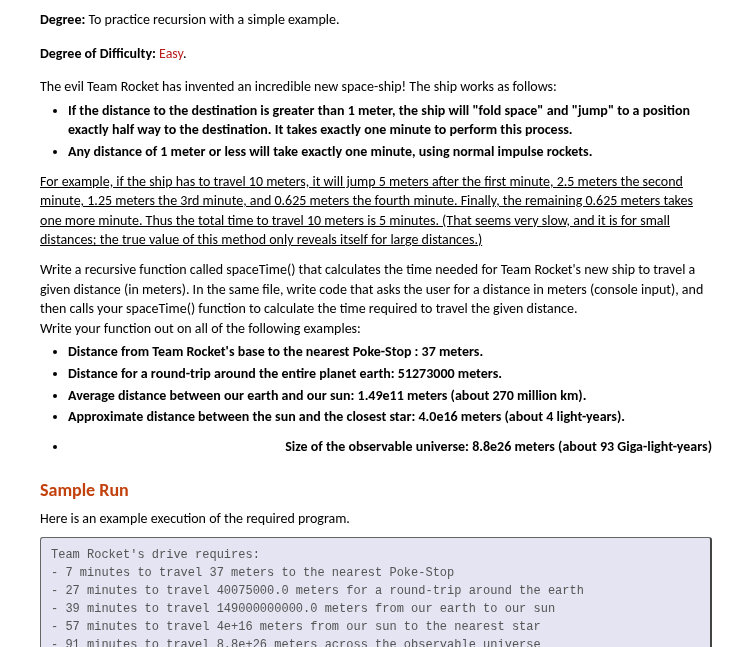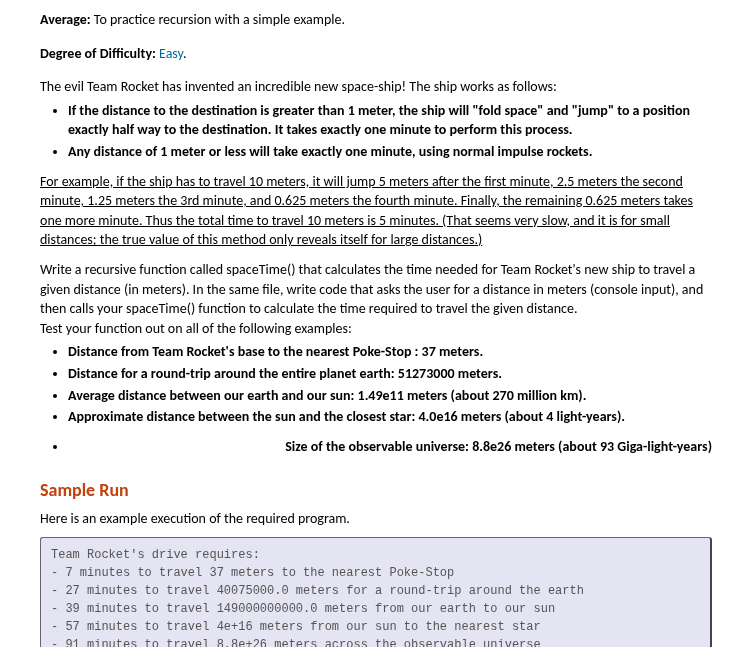--- a/index.html
+++ b/index.html
@@ -8,21 +8,21 @@
     color: #000;
     margin: 0;
     padding: 10px 40px 20px 40px;
     width: 672px;
     line-height: 1.4;
   }
   .label {
     font-weight: bold;
   }
   .easy {
-    color: #0369a1;
+    color: #b91c1c;
   }
   .section {
     margin-bottom: 14px;
   }
   ul {
     margin: 4px 0 10px 0;
     padding-left: 28px;
   }
   li {
     margin-bottom: 2px;
@@ -49,37 +49,37 @@
   }
   .para {
     margin: 10px 0;
     text-decoration: underline;
   }
 </style>
 </head>
 <body>
 
 <div class="section">
-  <span class="label">Average:</span><span> To practice recursion with a simple example.</span>
+  <span class="label">Degree:</span><span> To practice recursion with a simple example.</span>
 </div>
 
 <div class="section">
   <span class="label">Degree of Difficulty:</span>
   <span class="easy">Easy</span><span>.</span>
 </div>
 
 <div>The evil Team Rocket has invented an incredible new space-ship! The ship works as follows:</div>
 <ul>
   <li>If the distance to the destination is greater than 1 meter, the ship will "fold space" and "jump" to a position exactly half way to the destination. It takes exactly <b>one minute</b> to perform this process.</li>
   <li>Any distance of <b>1 meter</b> or less will take exactly <b>one minute</b>, using normal impulse rockets.</li>
 </ul>
 
 <div class="para">For example, if the ship has to travel 10 meters, it will jump 5 meters after the first minute, 2.5 meters the second minute, 1.25 meters the 3rd minute, and 0.625 meters the fourth minute. Finally, the remaining 0.625 meters takes one more minute. Thus the total time to travel 10 meters is 5 minutes. (That seems very slow, and it is for small distances; the true value of this method only reveals itself for large distances.)</div>
 <div>Write a recursive function called spaceTime() that calculates the time needed for Team Rocket's new ship to travel a given distance (in meters). In the same file, write code that asks the user for a distance in meters (console input), and then calls your spaceTime() function to calculate the time required to travel the given distance.</div>
-<div>Test your function out on all of the following examples:</div>
+<div>Write your function out on all of the following examples:</div>
 <ul>
   <li>Distance from Team Rocket's base to the nearest Poke-Stop : 37 meters.</li>
   <li>Distance for a round-trip around the entire planet earth: 51273000 meters.</li>
   <li>Average distance between our earth and our sun: 1.49e11 meters (about 270 million km).</li>
   <li>Approximate distance between the sun and the closest star: 4.0e16 meters (about 4 light-years).</li>
 </ul>
 <ul style="margin-top:8px;text-align:right;">
   <li>Size of the observable universe: 8.8e26 meters (about 93 Giga-light-years)</li>
 </ul>
 

